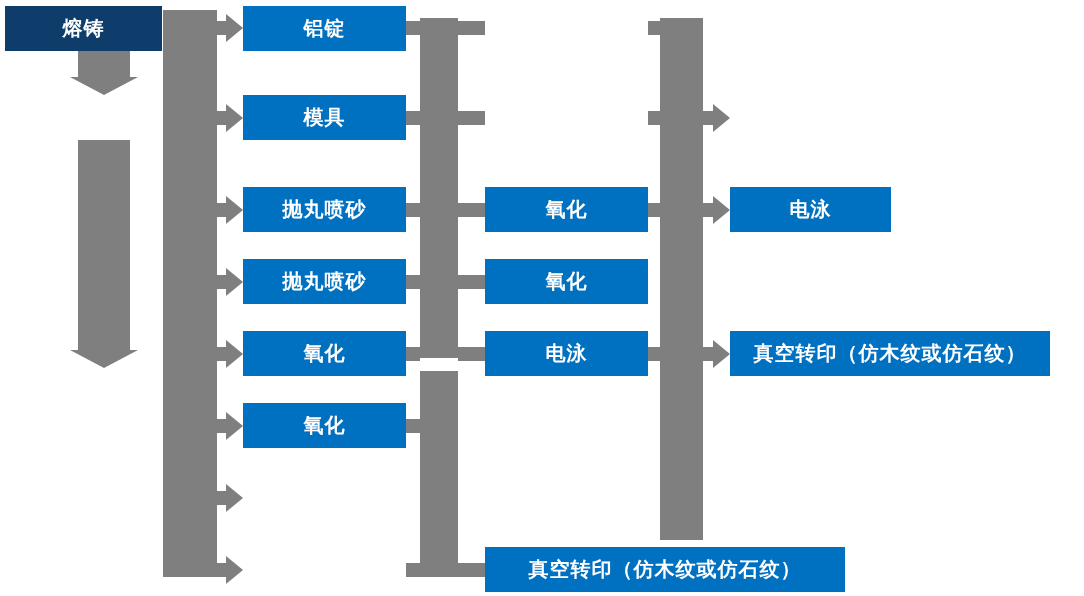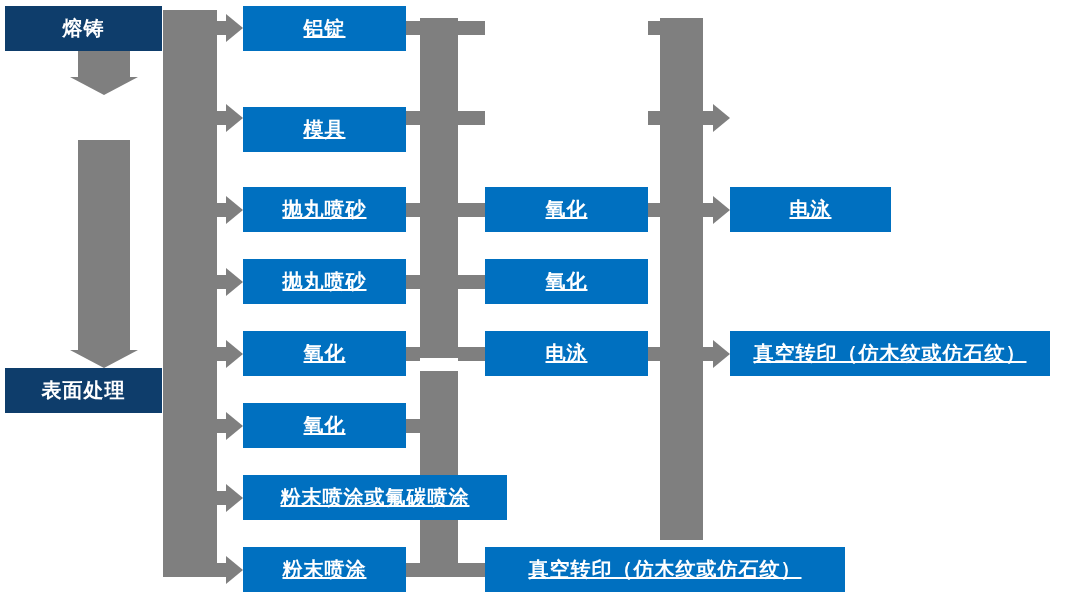--- a/index.html
+++ b/index.html
@@ -15,21 +15,21 @@
     font-family:"Liberation Sans","DejaVu Sans",sans-serif;
     overflow:hidden;
   }
   .canvas{position:relative;width:996px;height:596px;background:var(--bg);}
   .node{
     position:absolute;display:flex;align-items:center;justify-content:center;
     color:var(--text);font-weight:700;font-size:20px;letter-spacing:1px;
     z-index:2;box-sizing:border-box;white-space:nowrap;
   }
   .dark{background:var(--dark);}
-  .blue{background:var(--blue);text-decoration:underline;}
+  .blue{background:var(--blue);}
   .band,.stub{position:absolute;background:var(--gray);z-index:1;}
   .arrow-right{
     position:absolute;width:0;height:0;z-index:1;
     border-top:14px solid transparent;border-bottom:14px solid transparent;
     border-left:17px solid var(--gray);
   }
   .arrow-down{
     position:absolute;width:0;height:0;z-index:1;
     border-left:34px solid transparent;border-right:34px solid transparent;
     border-top:18px solid var(--gray);
@@ -89,30 +89,27 @@
   <div class="stub" style="left:648px;top:347px;width:12px;height:14px"></div>
 
   <div class="stub" style="left:703px;top:111px;width:10px;height:14px"></div>
   <div class="arrow-right" style="left:713px;top:104px"></div>
   <div class="stub" style="left:703px;top:203px;width:10px;height:14px"></div>
   <div class="arrow-right" style="left:713px;top:196px"></div>
   <div class="stub" style="left:703px;top:347px;width:10px;height:14px"></div>
   <div class="arrow-right" style="left:713px;top:340px"></div>
 
   <div class="node dark" style="left:5px;top:6px;width:157px;height:45px">熔铸</div>
-  <div class="node dark" style="left:5px;top:368px;width:157px;height:45px">表面处理</div>
 
   <div class="node blue" style="left:243px;top:6px;width:163px;height:45px">铝锭</div>
-  <div class="node blue" style="left:243px;top:107px;width:163px;height:45px">模具</div>
+  <div class="node blue" style="left:243px;top:95px;width:163px;height:45px">模具</div>
   <div class="node blue" style="left:243px;top:187px;width:163px;height:45px">抛丸喷砂</div>
   <div class="node blue" style="left:243px;top:259px;width:163px;height:45px">抛丸喷砂</div>
   <div class="node blue" style="left:243px;top:331px;width:163px;height:45px">氧化</div>
   <div class="node blue" style="left:243px;top:403px;width:163px;height:45px">氧化</div>
-  <div class="node blue" style="left:243px;top:475px;width:264px;height:45px">粉末喷涂或氟碳喷涂</div>
-  <div class="node blue" style="left:243px;top:547px;width:163px;height:45px">粉末喷涂</div>
 
   <div class="node blue" style="left:485px;top:187px;width:163px;height:45px">氧化</div>
   <div class="node blue" style="left:485px;top:259px;width:163px;height:45px">氧化</div>
   <div class="node blue" style="left:485px;top:331px;width:163px;height:45px">电泳</div>
   <div class="node blue" style="left:485px;top:547px;width:360px;height:45px">真空转印（仿木纹或仿石纹）</div>
 
   <div class="node blue" style="left:730px;top:187px;width:161px;height:45px">电泳</div>
   <div class="node blue" style="left:730px;top:331px;width:320px;height:45px">真空转印（仿木纹或仿石纹）</div>
 
 </div>

